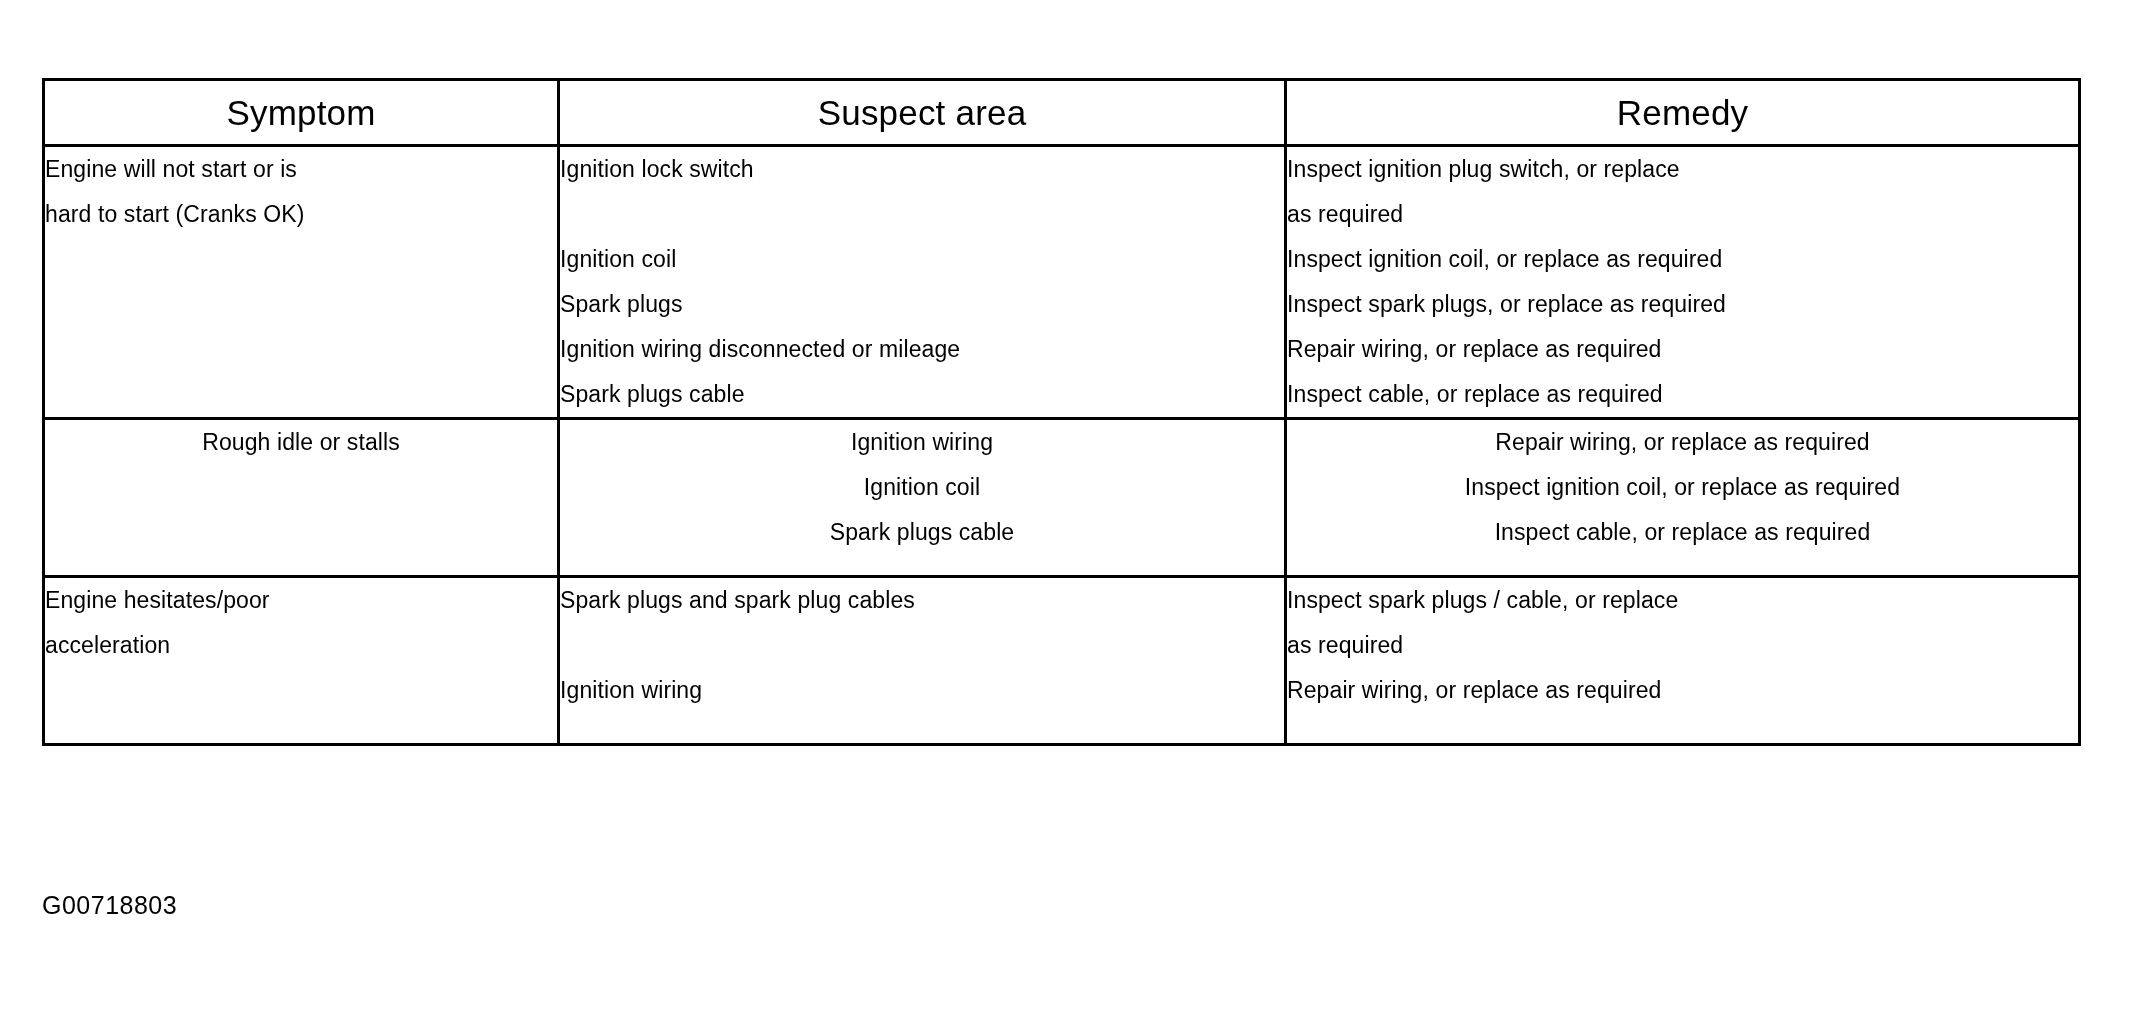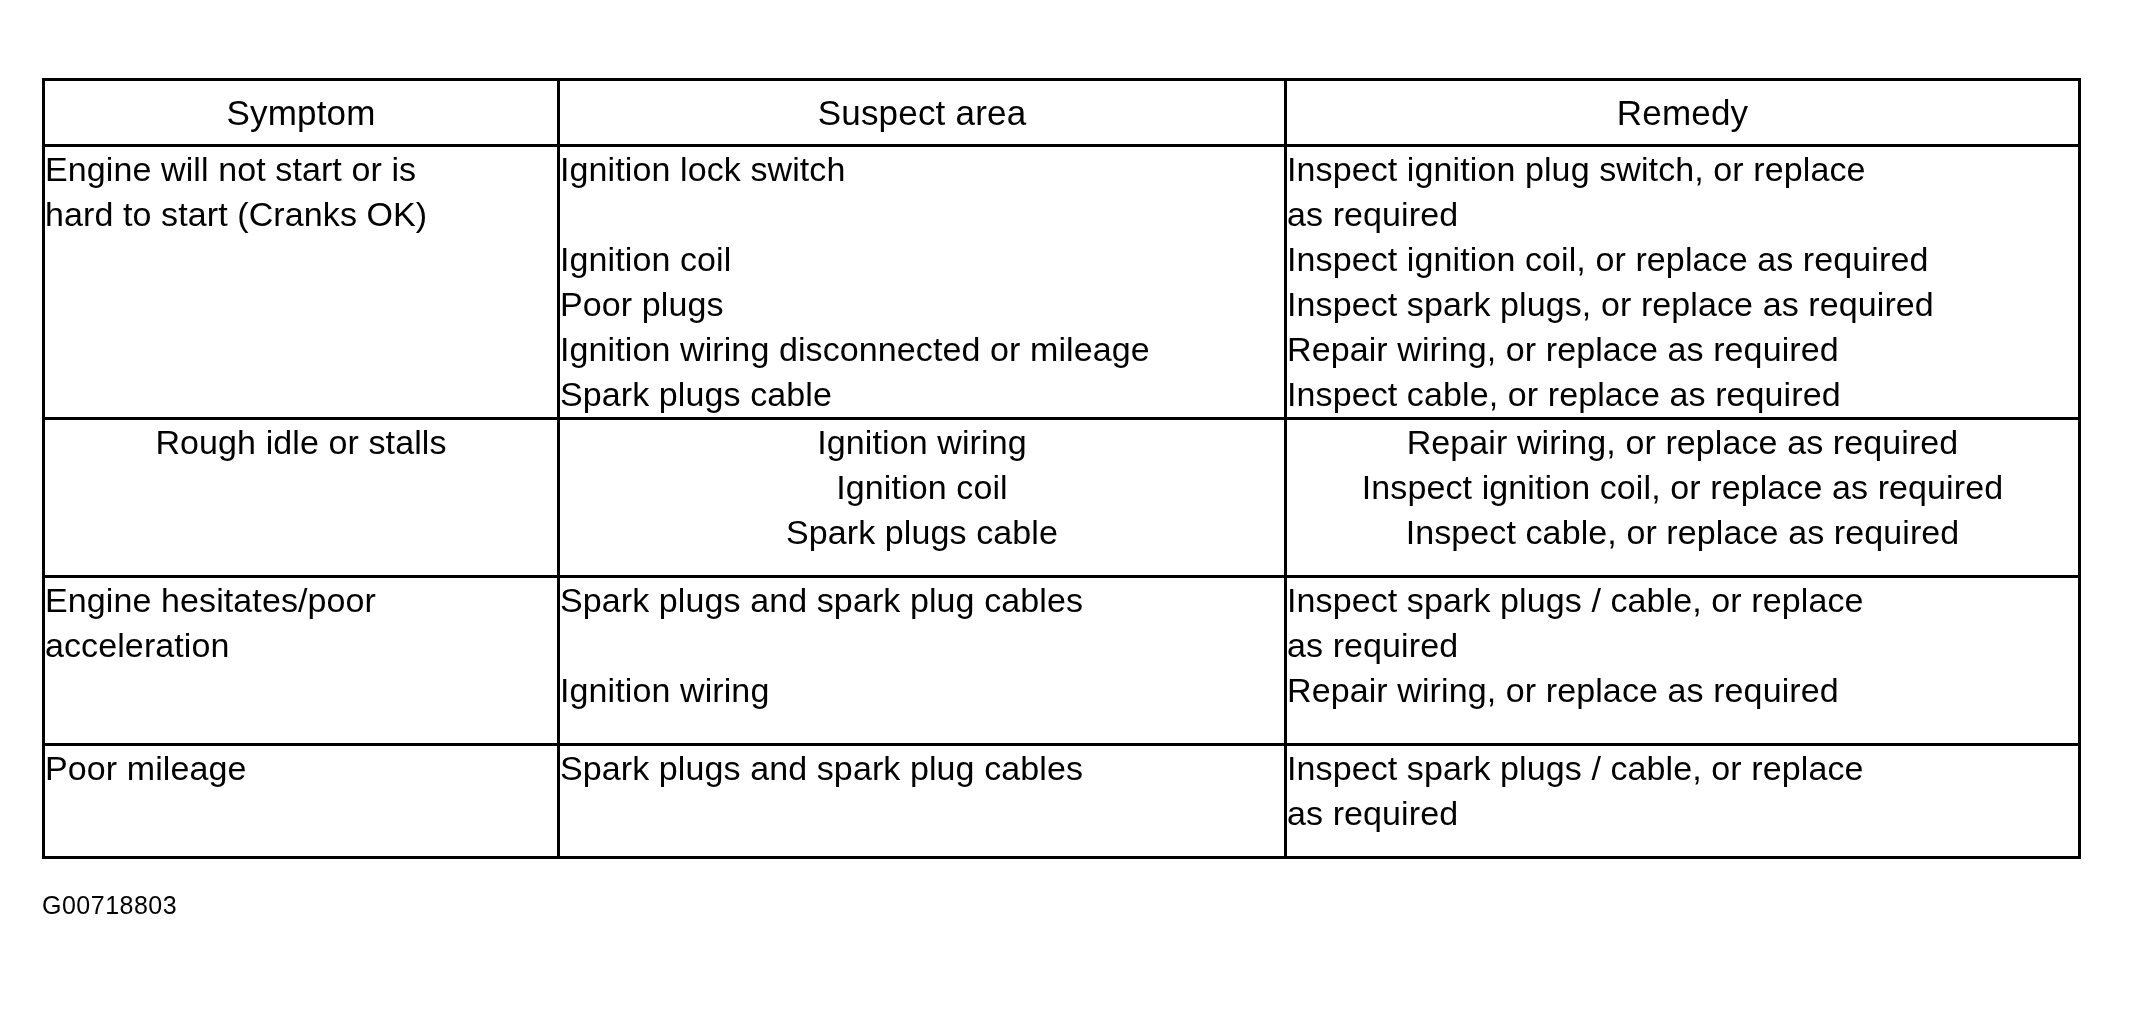--- a/index.html
+++ b/index.html
@@ -63,21 +63,21 @@
     letter-spacing: 0.2px;
     white-space: nowrap;
   }
 
   
   .cell {
     padding: 14px 0 16px 18px;
   }
   .cell .line {
     display: block;
-    font-size: 34px;
+    font-size: 23px;
     line-height: 45px;
     letter-spacing: 0.1px;
     white-space: pre-wrap;
   }
   .cell .line.gap {
     margin-top: 45px;
   }
 
   
   tr.row-1 td { height: 265px; }
@@ -124,21 +124,21 @@
       <tbody>
 
         <tr class="row-1">
           <td class="cell">
             <span class="line">Engine will not start or is</span>
             <span class="line">hard to start (Cranks OK)</span>
           </td>
           <td class="cell">
             <span class="line">Ignition lock switch</span>
             <span class="line gap">Ignition coil</span>
-            <span class="line">Poor plugs</span>
+            <span class="line">Spark plugs</span>
             <span class="line">Ignition wiring disconnected or mileage</span>
             <span class="line">Spark plugs cable</span>
           </td>
           <td class="cell">
             <span class="line">Inspect ignition plug switch, or replace</span>
             <span class="line">as required</span>
             <span class="line">Inspect ignition coil, or replace as required</span>
             <span class="line">Inspect spark plugs, or replace as required</span>
             <span class="line">Repair wiring, or replace as required</span>
             <span class="line">Inspect cable, or replace as required</span>
@@ -170,32 +170,20 @@
             <span class="line">Spark plugs and spark plug cables</span>
             <span class="line gap">Ignition wiring</span>
           </td>
           <td class="cell">
             <span class="line">Inspect spark plugs / cable, or replace</span>
             <span class="line">as required</span>
             <span class="line">Repair wiring, or replace as required</span>
           </td>
         </tr>
 
-        <tr class="row-4">
-          <td class="cell">
-            <span class="line">Poor mileage</span>
-          </td>
-          <td class="cell">
-            <span class="line">Spark plugs and spark plug cables</span>
-          </td>
-          <td class="cell">
-            <span class="line">Inspect spark plugs / cable, or replace</span>
-            <span class="line">as required</span>
-          </td>
-        </tr>
 
       </tbody>
     </table>
   </div>
 
   <div class="fig-id">G00718803</div>
 
 </div>
 
 </body></html>

